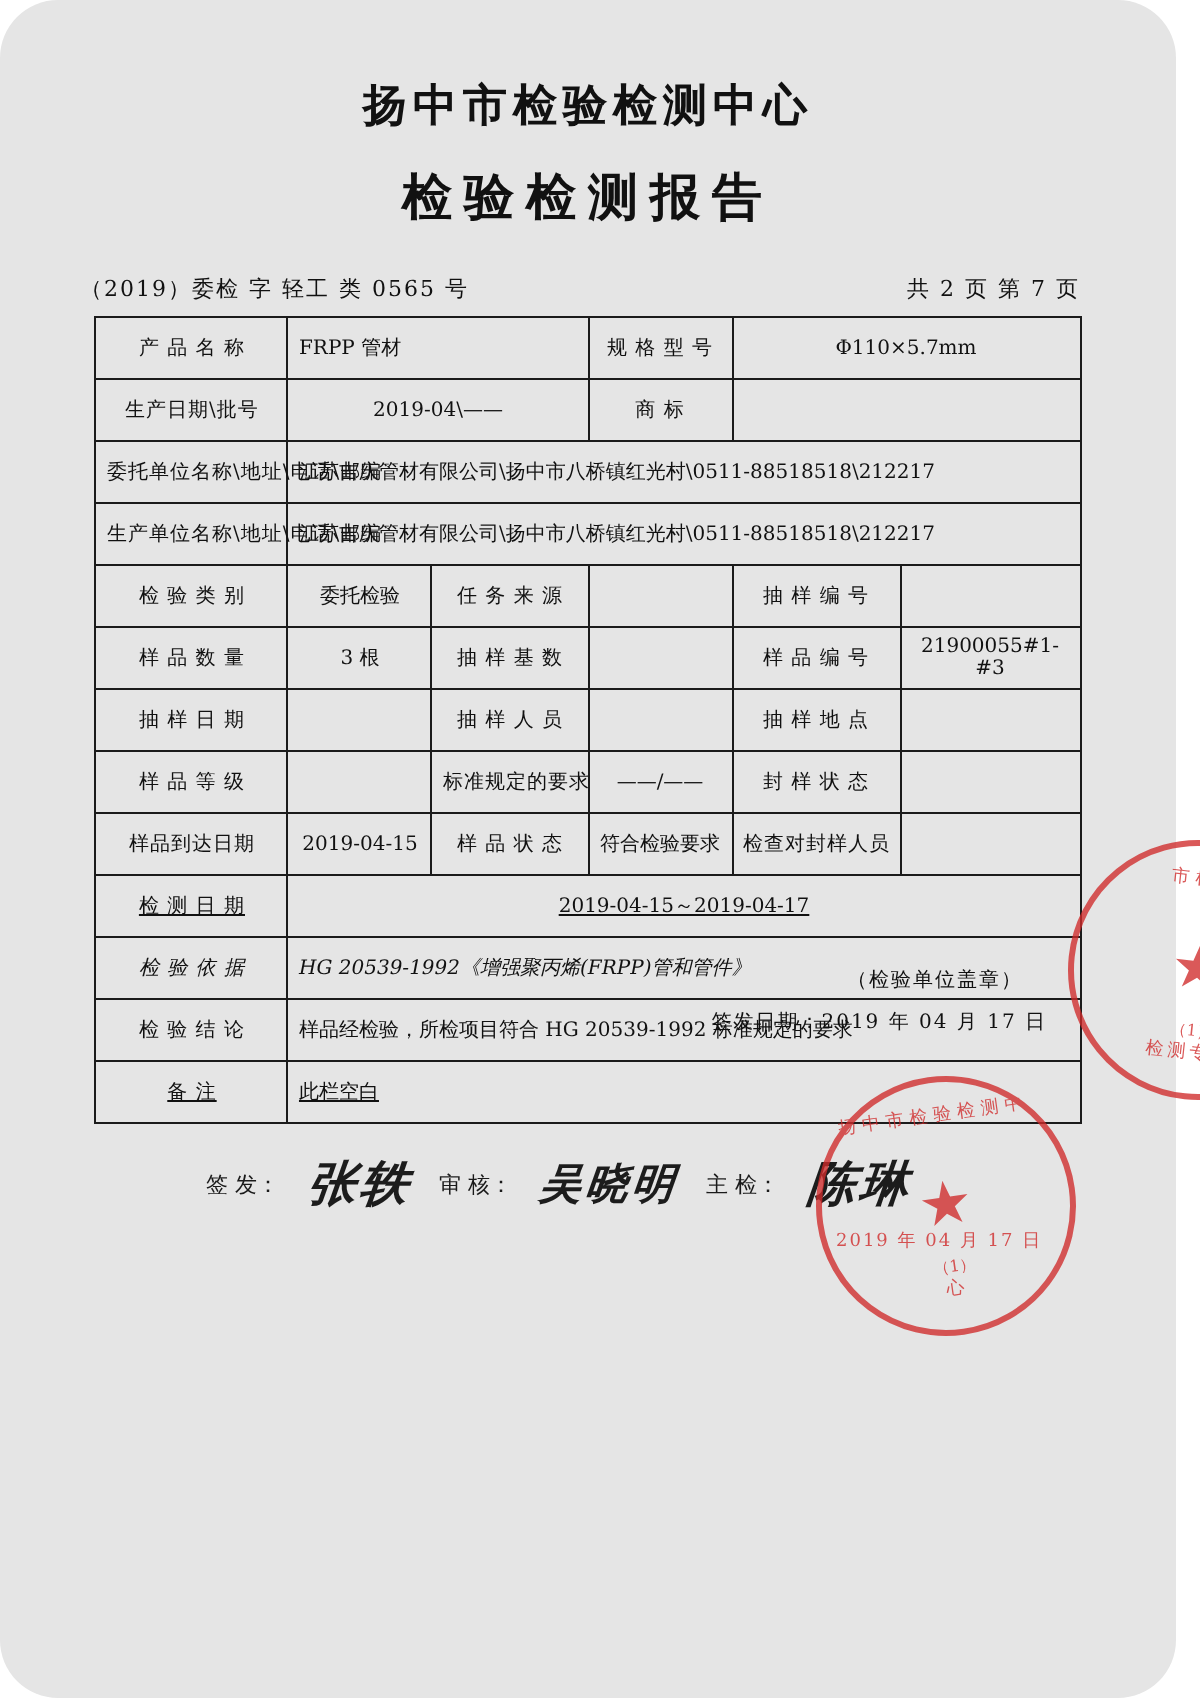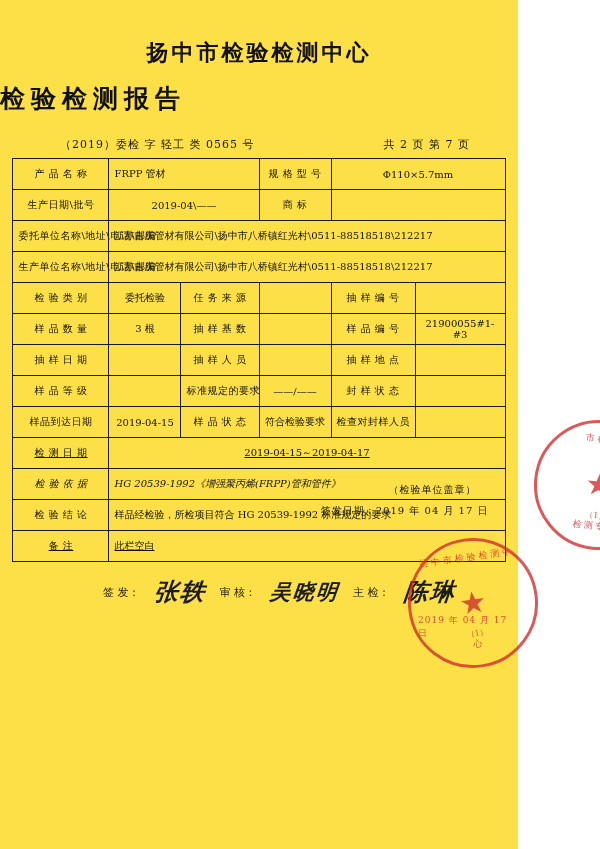--- a/index.html
+++ b/index.html
@@ -10,47 +10,48 @@
     width: 600px;
     height: 849px;
     background: #ffffff;
     font-family: "DejaVu Sans", "Liberation Sans", sans-serif;
     color: #1a1a1a;
     position: relative;
     overflow: hidden;
   }
   .page {
     position: relative;
-    width: 518px;
+    width: 588px;
     height: 849px;
-    background: #fde047;
+    background: #e5e5e5;
+    border-radius: 29px;
   }
   .doc-title1 {
     text-align: center;
     font-family: "DejaVu Serif", "Liberation Serif", serif;
     font-size: 22px;
     font-weight: bold;
     letter-spacing: 3px;
     padding-top: 38px;
     color: #111;
   }
   .doc-title2 {
-    text-align: left;
+    text-align: center;
     font-family: Liberation Serif, serif;
     font-size: 25px;
     font-weight: bold;
     letter-spacing: 6px;
     padding-top: 14px;
     color: #111;
   }
   .meta-row {
     display: flex;
     justify-content: space-between;
     align-items: flex-end;
-    padding: 22px 48px 6px 60px;
+    padding: 22px 48px 6px 40px;
     font-size: 11px;
     font-family: "DejaVu Serif", "Liberation Serif", serif;
     color: #111;
   }
   .meta-left { letter-spacing: 1px; }
   .meta-right { letter-spacing: 1px; }
 
   table.report {
     border-collapse: collapse;
     width: 492px;

